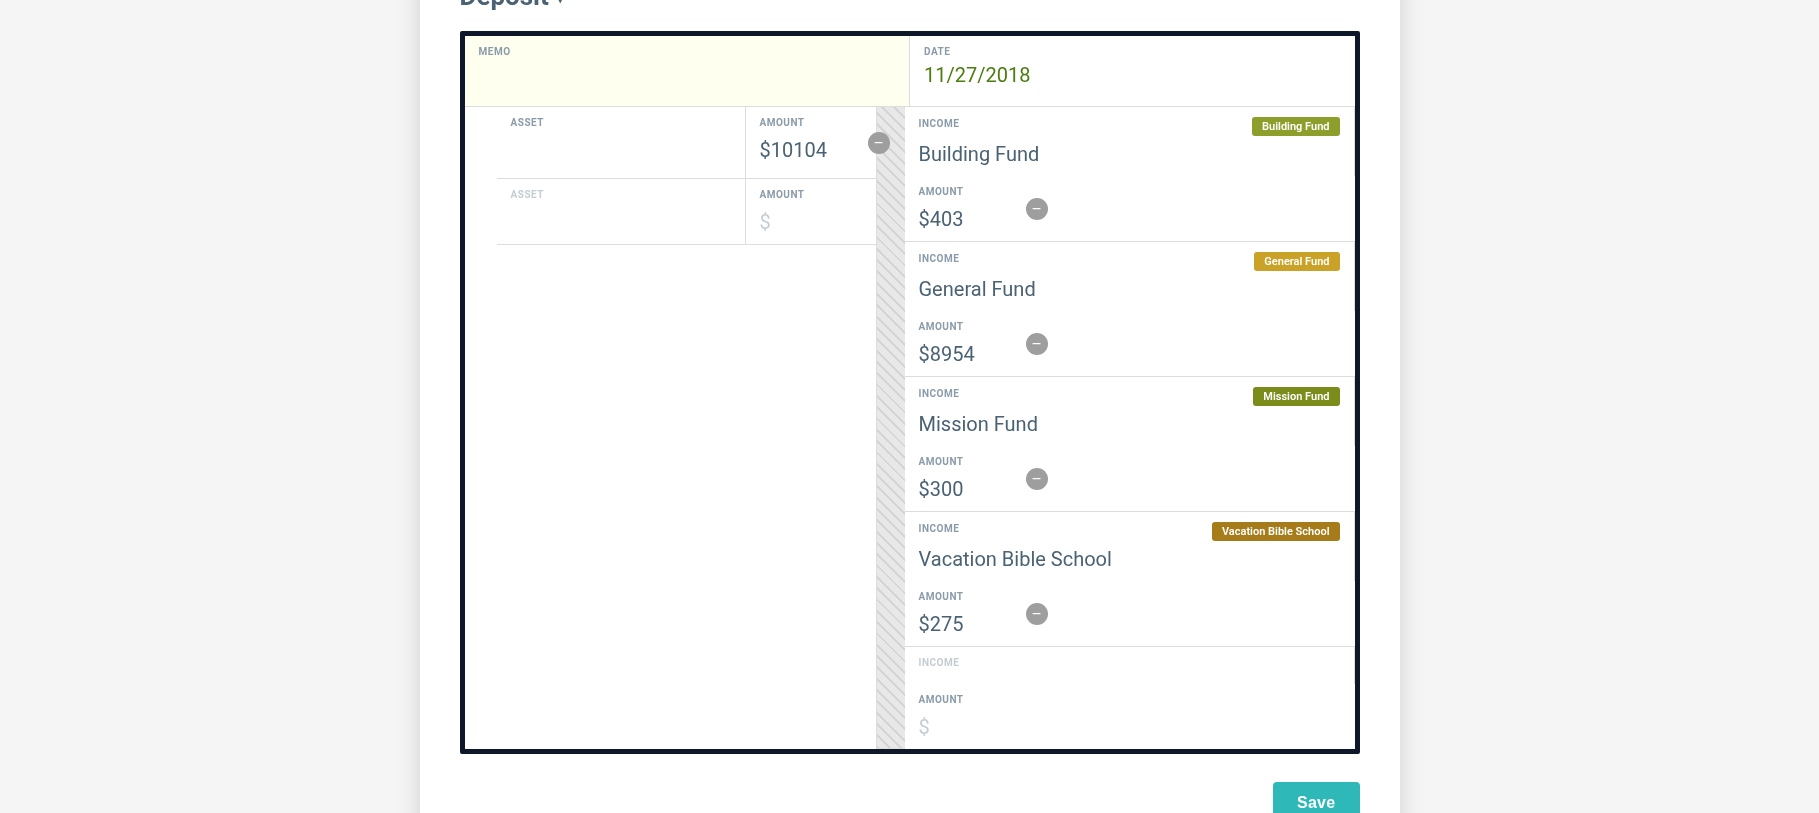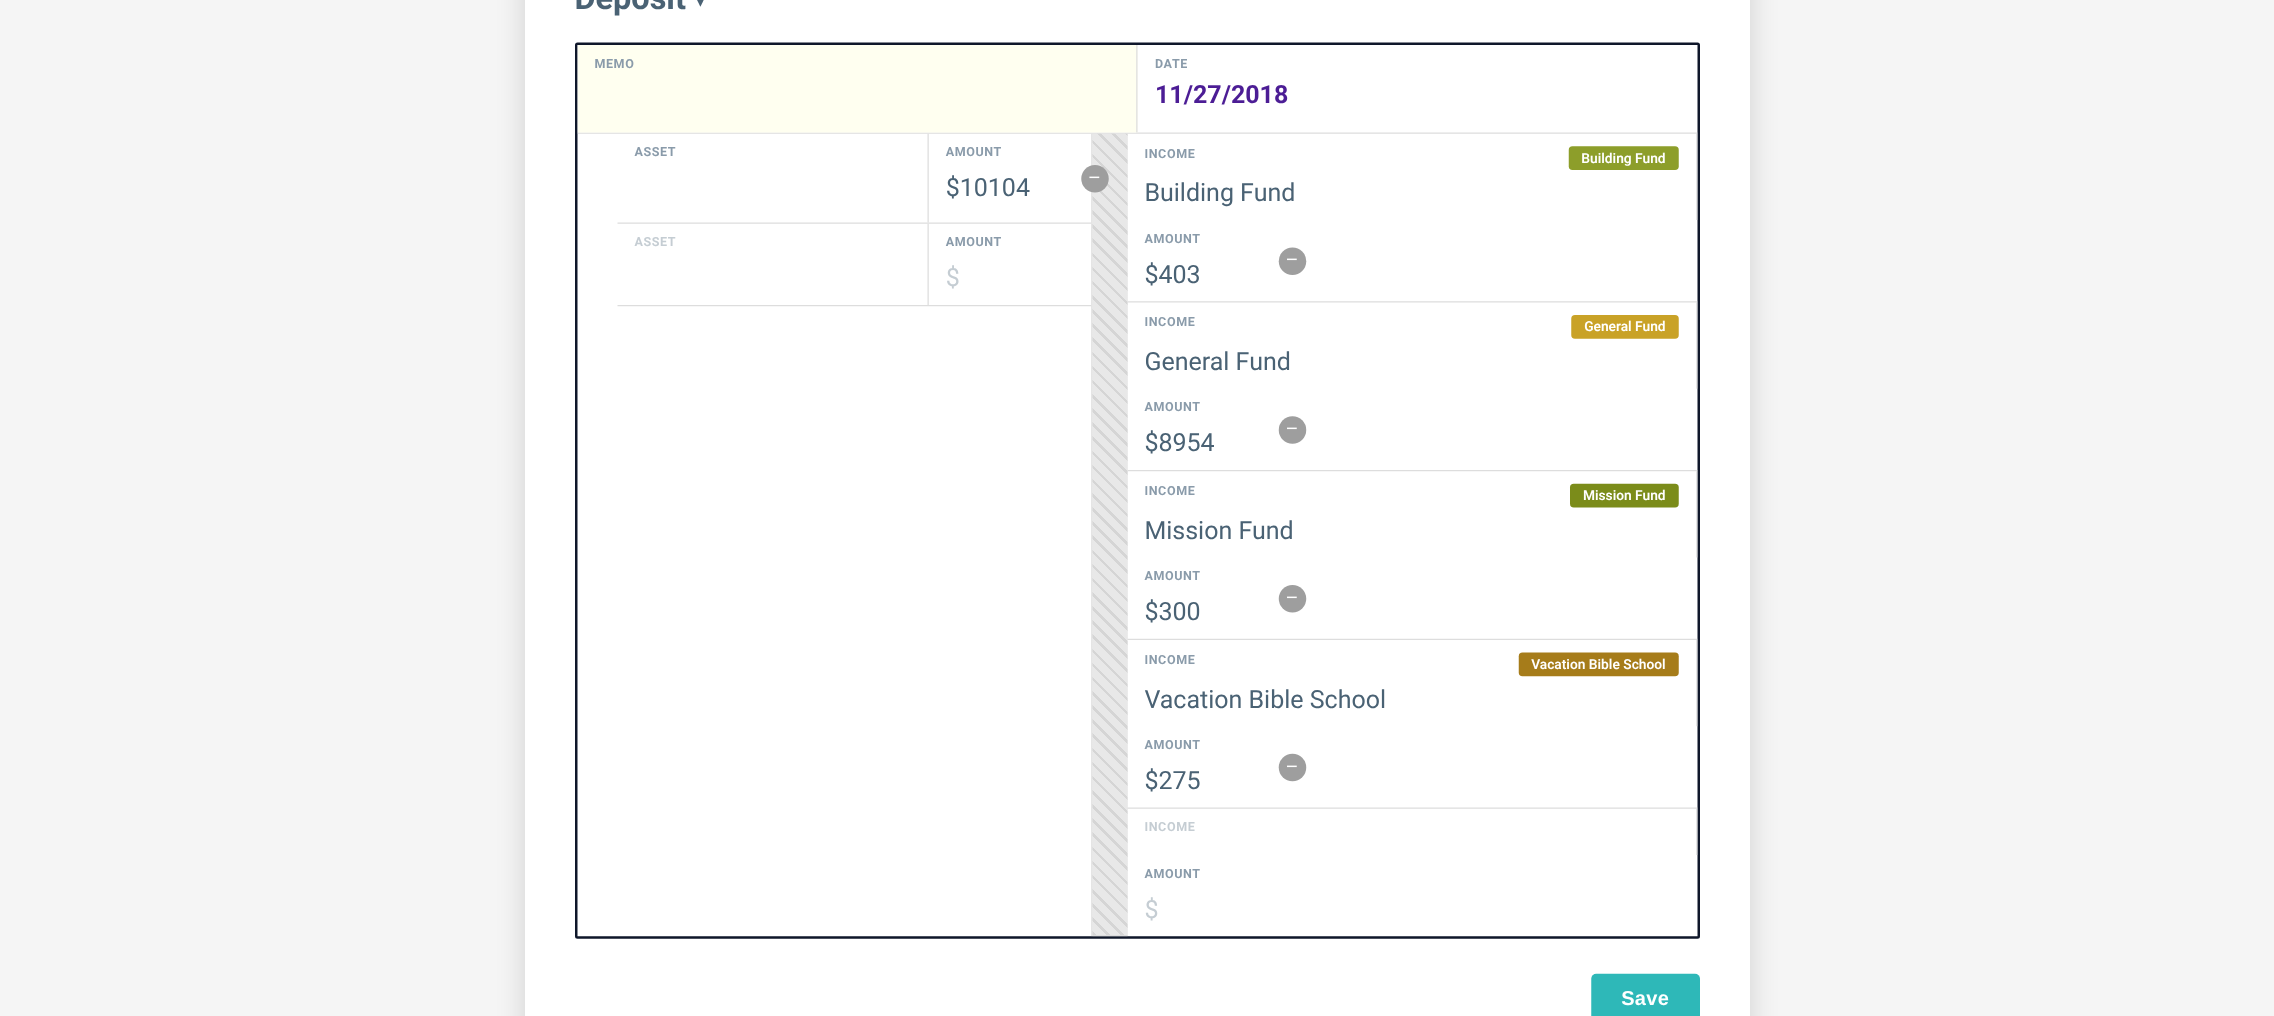--- a/index.html
+++ b/index.html
@@ -38,21 +38,21 @@
       margin-bottom: 20px;
       display: flex;
       align-items: center;
       gap: 7px;
     }
     .modal-title .chevron {
       font-size: 18px;
       color: #4a6274;
     }
     .form-section {
-      border: 2px solid #0f172a;
+      border: 5px solid #0f172a;
       border-radius: 2px;
       overflow: hidden;
       margin-bottom: 0;
     }
     .top-row {
       display: flex;
       border-bottom: 1px solid #ddd;
     }
     .memo-cell {
       flex: 1;
@@ -77,22 +77,21 @@
       letter-spacing: 0.5px;
       margin-bottom: 6px;
       text-transform: uppercase;
     }
     .field-label .optional {
       font-weight: 400;
       color: #b0bec5;
     }
     .field-value {
       font-size: 20px;
-      color: #4c1d95;
-      font-weight: bold;
+      color: #4d7c0f;
     }
     .memo-input {
       border: none;
       outline: none;
       background: transparent;
       font-size: 16px;
       color: #333;
       width: 100%;
       flex: 1;
       cursor: text;

